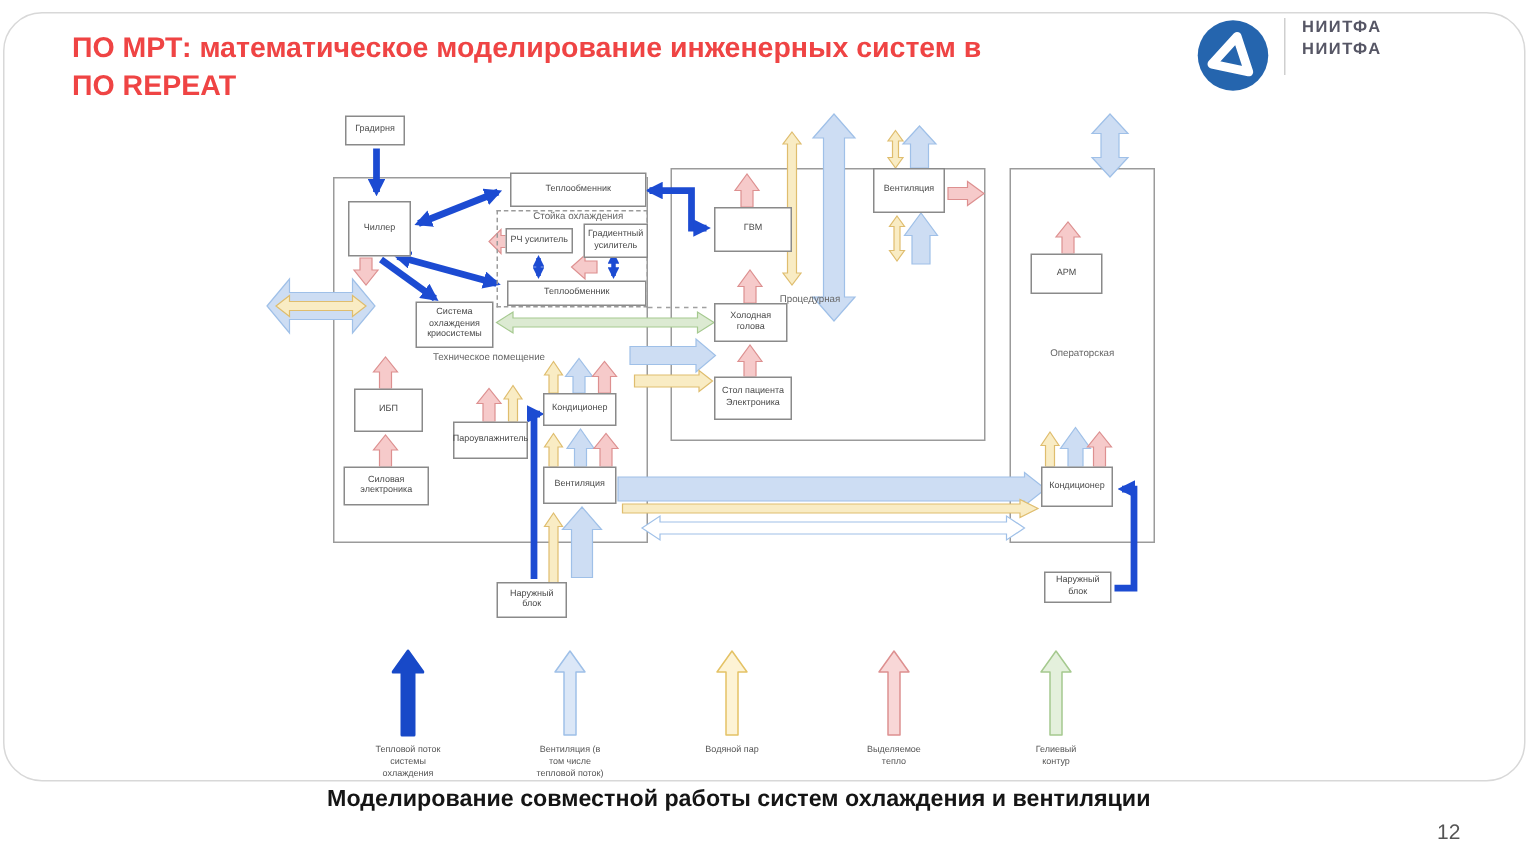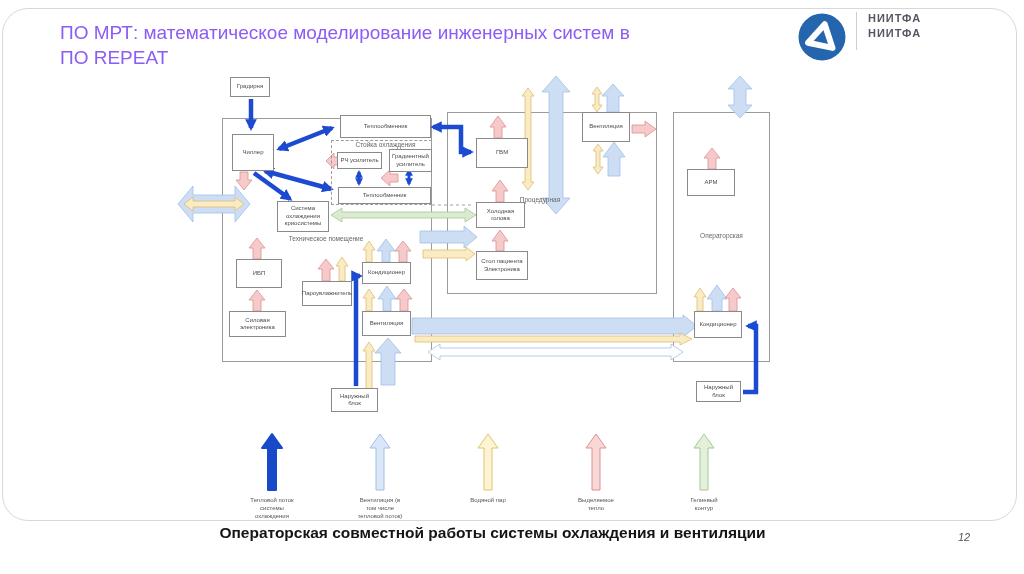--- a/index.html
+++ b/index.html
@@ -2,29 +2,29 @@
 <html><head>
 <meta charset="utf-8">
 <style>
   html,body{margin:0;padding:0;}
   body{
     width:1024px;height:574px;position:relative;background:#ffffff;
     font-family:"Liberation Sans", sans-serif;overflow:hidden;
   }
   .frame{position:absolute;left:2px;top:8px;width:1013px;height:511px;
     border:1px solid #d8d8d8;border-radius:26px;}
-  .title{position:absolute;left:60px;top:20px;width:720px;font-size:19px;
-    font-weight:normal;color:#8b5cf6;line-height:1.32;white-space:pre-line;}
+  .title{position:absolute;left:48px;top:20px;width:720px;font-size:19px;
+    font-weight:bold;color:#ef4444;line-height:1.32;white-space:pre-line;}
   .logo{position:absolute;left:797px;top:12px;display:flex;align-items:flex-start;}
   .logo .divider{width:1px;height:38px;background:#cfcfcf;margin:0 11px 0 9px;}
   .logo .words{display:flex;flex-direction:column;gap:3px;}
   .logo .words span{font-size:11px;letter-spacing:1px;color:#565665;font-weight:bold;}
   .caption{position:absolute;left:0;top:524px;width:985px;text-align:center;
     font-size:15.5px;font-weight:bold;color:#151515;}
-  .pagenum{position:absolute;left:958px;top:531px;font-size:11px;color:#555;font-style:italic;}
+  .pagenum{position:absolute;left:958px;top:546px;font-size:14px;color:#555;}
 
   .room{position:absolute;border:1px solid #9b9b9b;background:#ffffff;box-sizing:border-box;z-index:1;}
   .room.dashed{border:1px dashed #9b9b9b;background:transparent;z-index:3;}
   .arrows{position:absolute;left:0;top:0;z-index:2;}
   .node{position:absolute;background:#ffffff;border:1px solid #8a8a8a;color:#4a4a4a;
     font-size:6px;line-height:1.25;display:flex;align-items:center;justify-content:center;
     text-align:center;white-space:pre-line;box-sizing:border-box;padding:1px;z-index:4;}
   .roomlabel{position:absolute;font-size:6.5px;color:#666;text-align:center;z-index:4;white-space:pre-line;}
 
   .legend{position:absolute;left:218px;top:432px;width:540px;display:flex;z-index:4;}
@@ -194,14 +194,14 @@
   </div>
   <div class="item outline">
     <svg width="22" height="60" viewBox="0 0 22 60">
       <path d="M7,58 L7,16 L1,16 L11,2 L21,16 L15,16 L15,58 Z" fill="#e4f0dc" stroke="#a5c98f"></path>
     </svg>
     <div class="lab">Гелиевый
 контур</div>
   </div>
 </div>
 
-<div class="caption">Операторская совместной работы системы охлаждения и вентиляции</div>
+<div class="caption">Моделирование совместной работы систем охлаждения и вентиляции</div>
 <div class="pagenum">12</div>
 
 </body></html>

